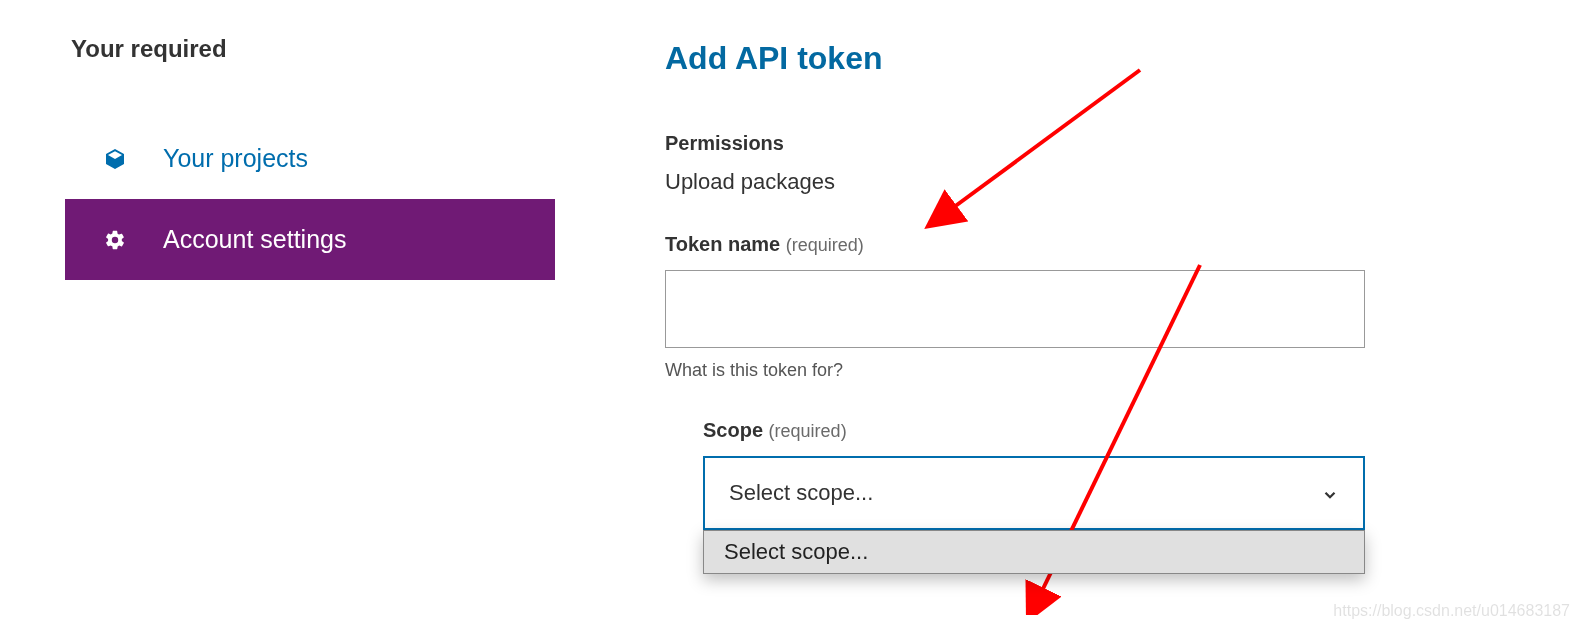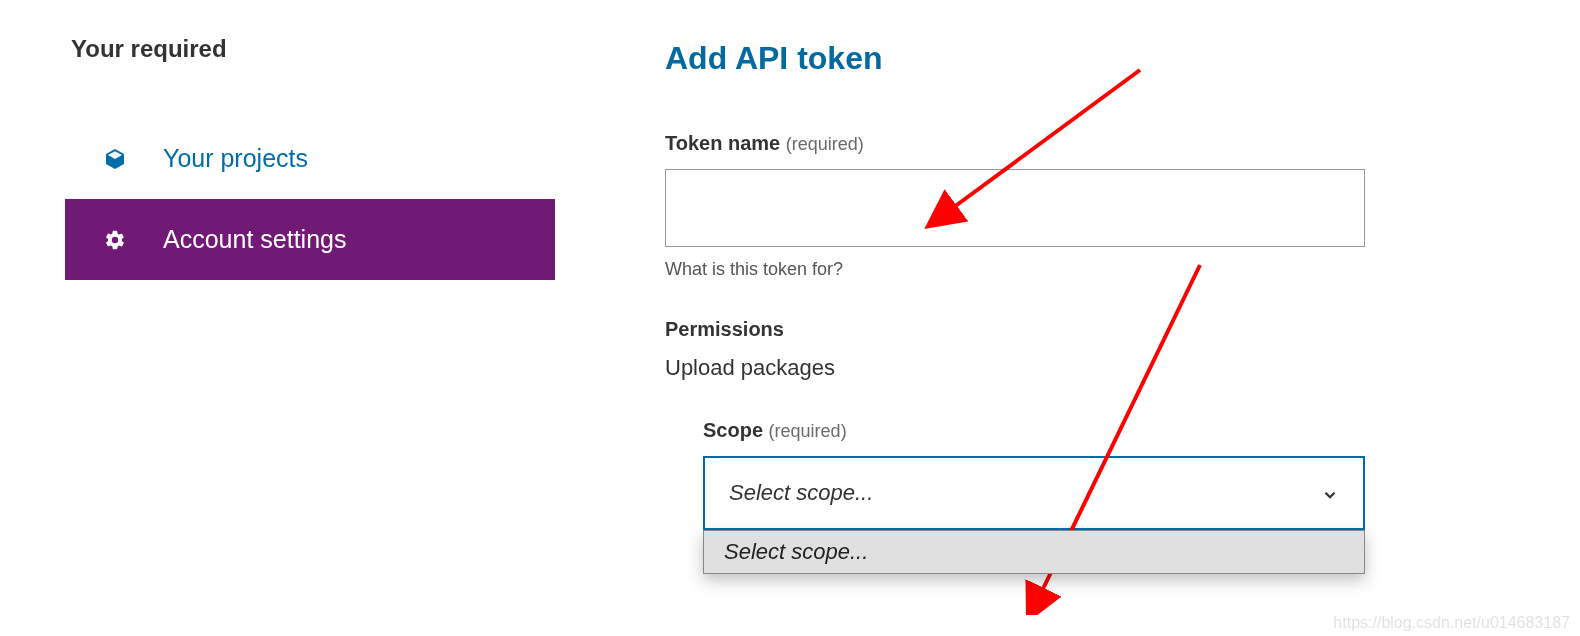--- a/index.html
+++ b/index.html
@@ -90,21 +90,20 @@
     .section {
       margin-bottom: 38px;
     }
     .perm-value {
       font-size: 22px;
       color: #333;
       margin-top: 8px;
     }
     .select-wrap {
       position: relative;
-      font-style: italic;
     }
     .select-box {
       width: 100%;
       height: 74px;
       border: 2px solid #006dad;
       background: #fff;
       display: flex;
       align-items: center;
       padding: 0 24px;
       font-size: 22px;
@@ -135,21 +134,21 @@
     .dropdown-option.selected {
       background: #e0e0e0;
     }
     .annotation-arrow {
       position: absolute;
       pointer-events: none;
     }
     .watermark {
       position: absolute;
       right: 10px;
-      bottom: 4px;
+      bottom: 16px;
       font-size: 16px;
       color: rgba(0,0,0,0.12);
     }
   </style>
 </head>
 <body>
 
 <div class="container">
   <aside class="sidebar">
     <h2 class="sidebar-title">Your required</h2>
@@ -170,31 +169,31 @@
         </svg>
       </span>
       <span>Account settings</span>
     </div>
   </aside>
 
   <main class="main">
     <h1 class="page-title">Add API token</h1>
 
     <div class="section">
+      <div class="field-label">Permissions</div>
+      <div class="perm-value">Upload packages</div>
+    </div>
+
+    <div class="section">
       <div class="field-label">
         <span>Token name</span>
         <span class="req">(required)</span>
       </div>
       <input type="text" class="text-input" value="" style="">
       <div class="help-text">What is this token for?</div>
-    </div>
-
-    <div class="section">
-      <div class="field-label">Permissions</div>
-      <div class="perm-value">Upload packages</div>
     </div>
 
     <div class="section" style="margin-bottom:14px;padding-left:38px;">
       <div class="field-label">
         <span>Scope</span>
         <span class="req">(required)</span>
       </div>
       <div class="select-wrap">
         <div class="select-box">
           <span>Select scope...</span>

